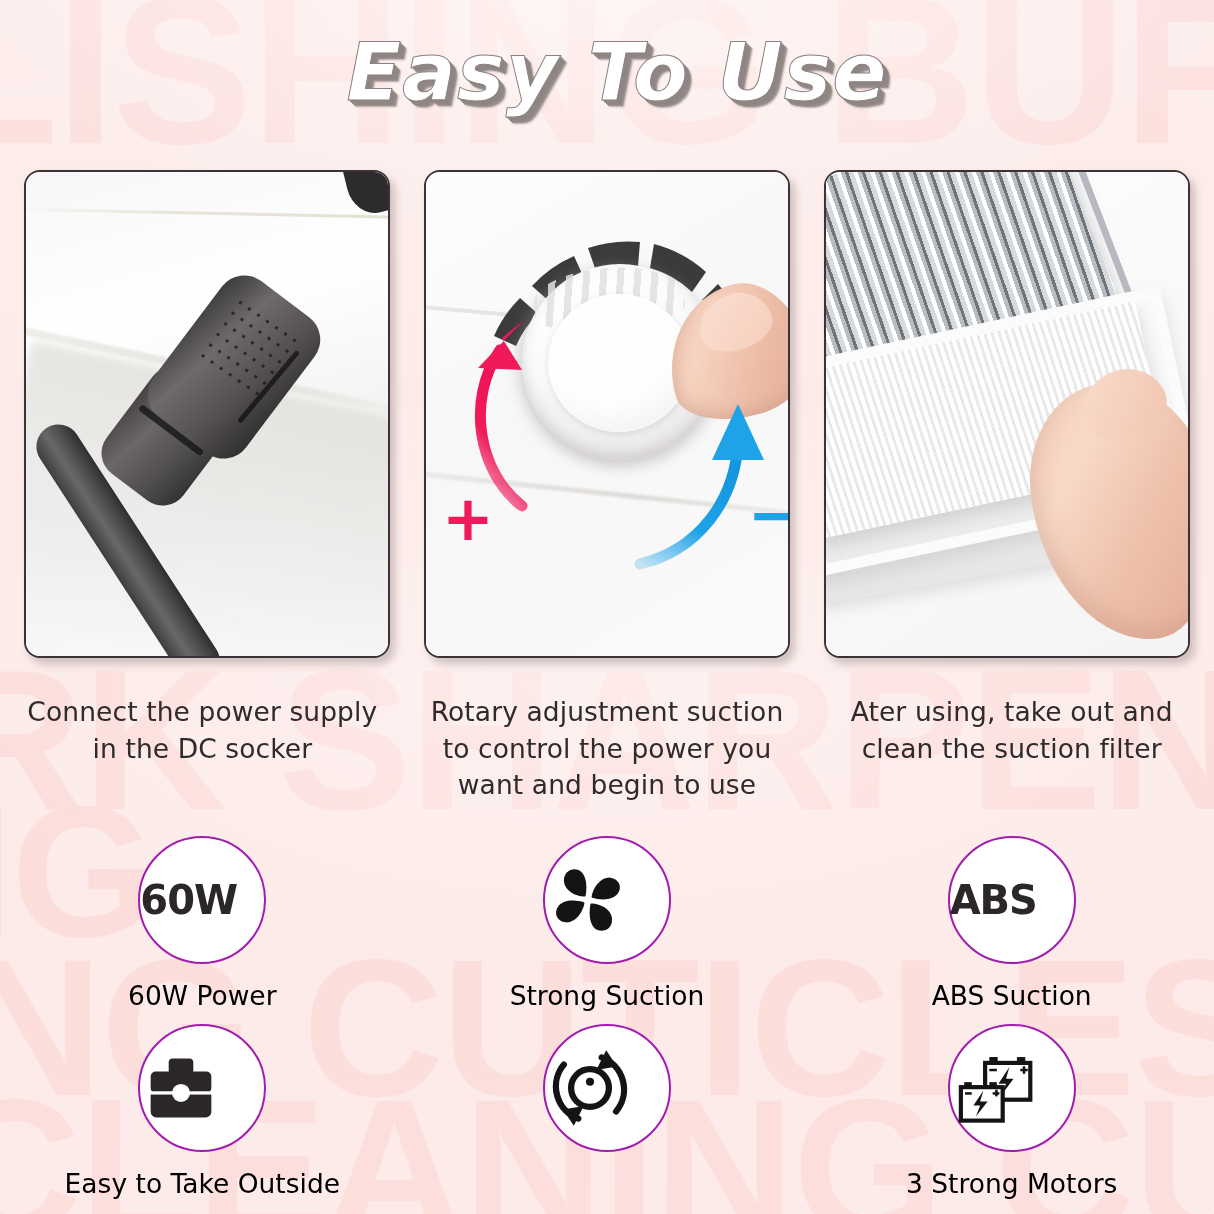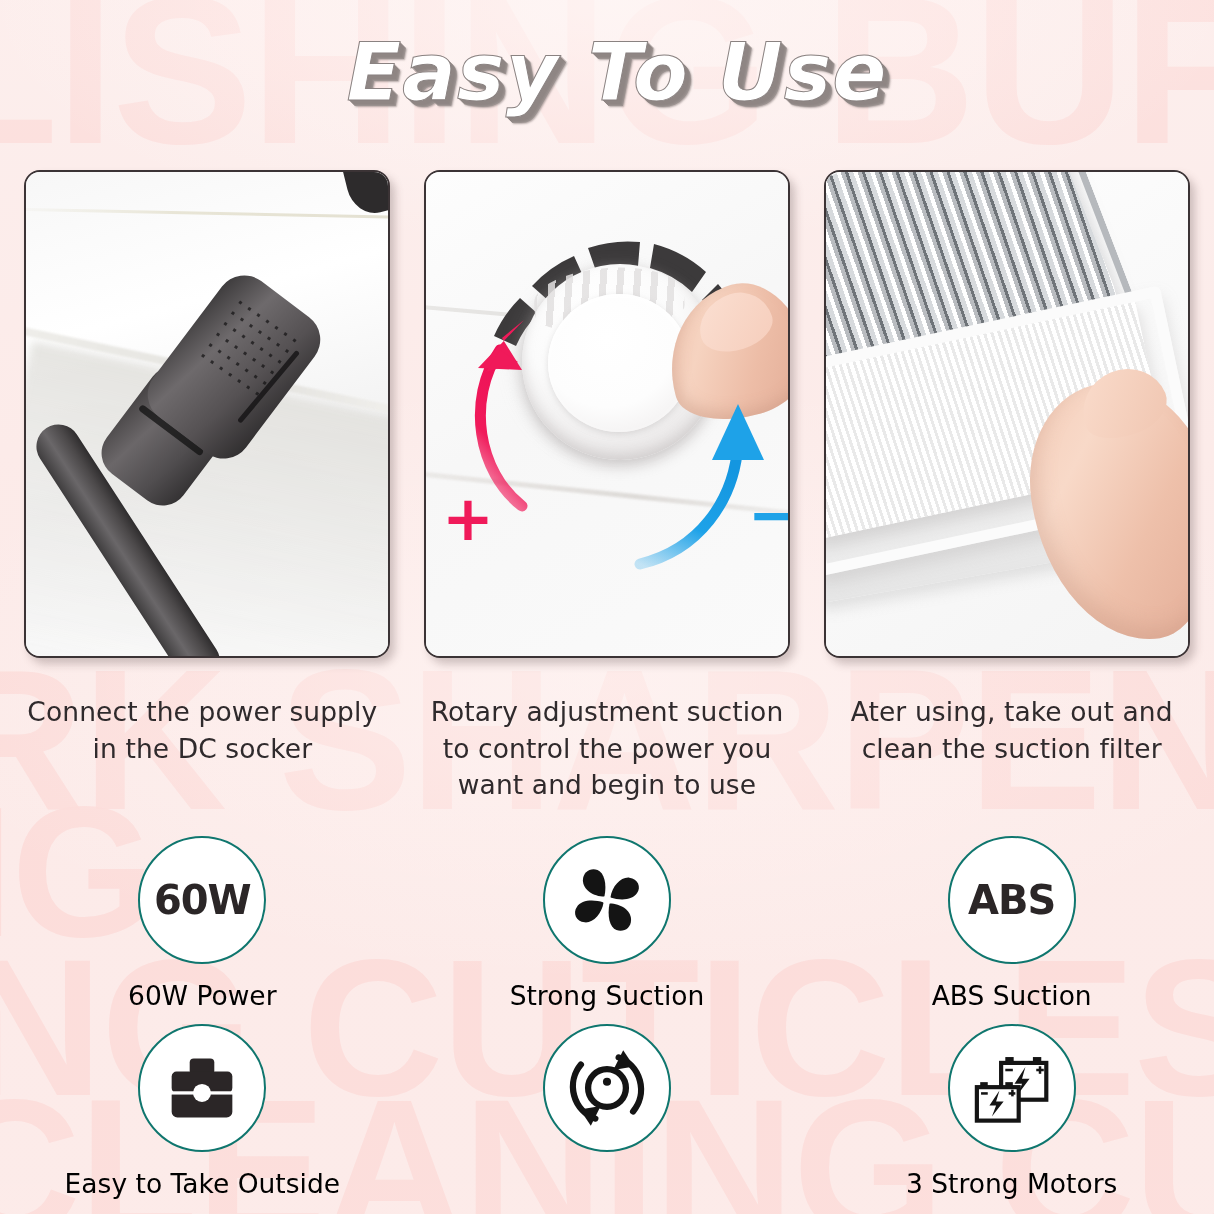--- a/index.html
+++ b/index.html
@@ -317,22 +317,22 @@
   }
   .feature {
     display: flex;
     flex-direction: column;
     align-items: center;
   }
   .badge {
     width: 128px; height: 128px;
     border-radius: 50%;
     background: #ffffff;
-    border: 2px solid #0f766e;
-    display: flex; align-items: center; justify-content: center;
+    border: 2px solid #a21caf;
+    display: flex; align-items: center; 
     box-sizing: border-box;
     flex: none;
   }
   .badge-text {
     font-family: "DejaVu Sans", sans-serif;
     font-weight: 700;
     font-size: 40px;
     color: #2b2627;
     letter-spacing: -1px;
     line-height: 1;

